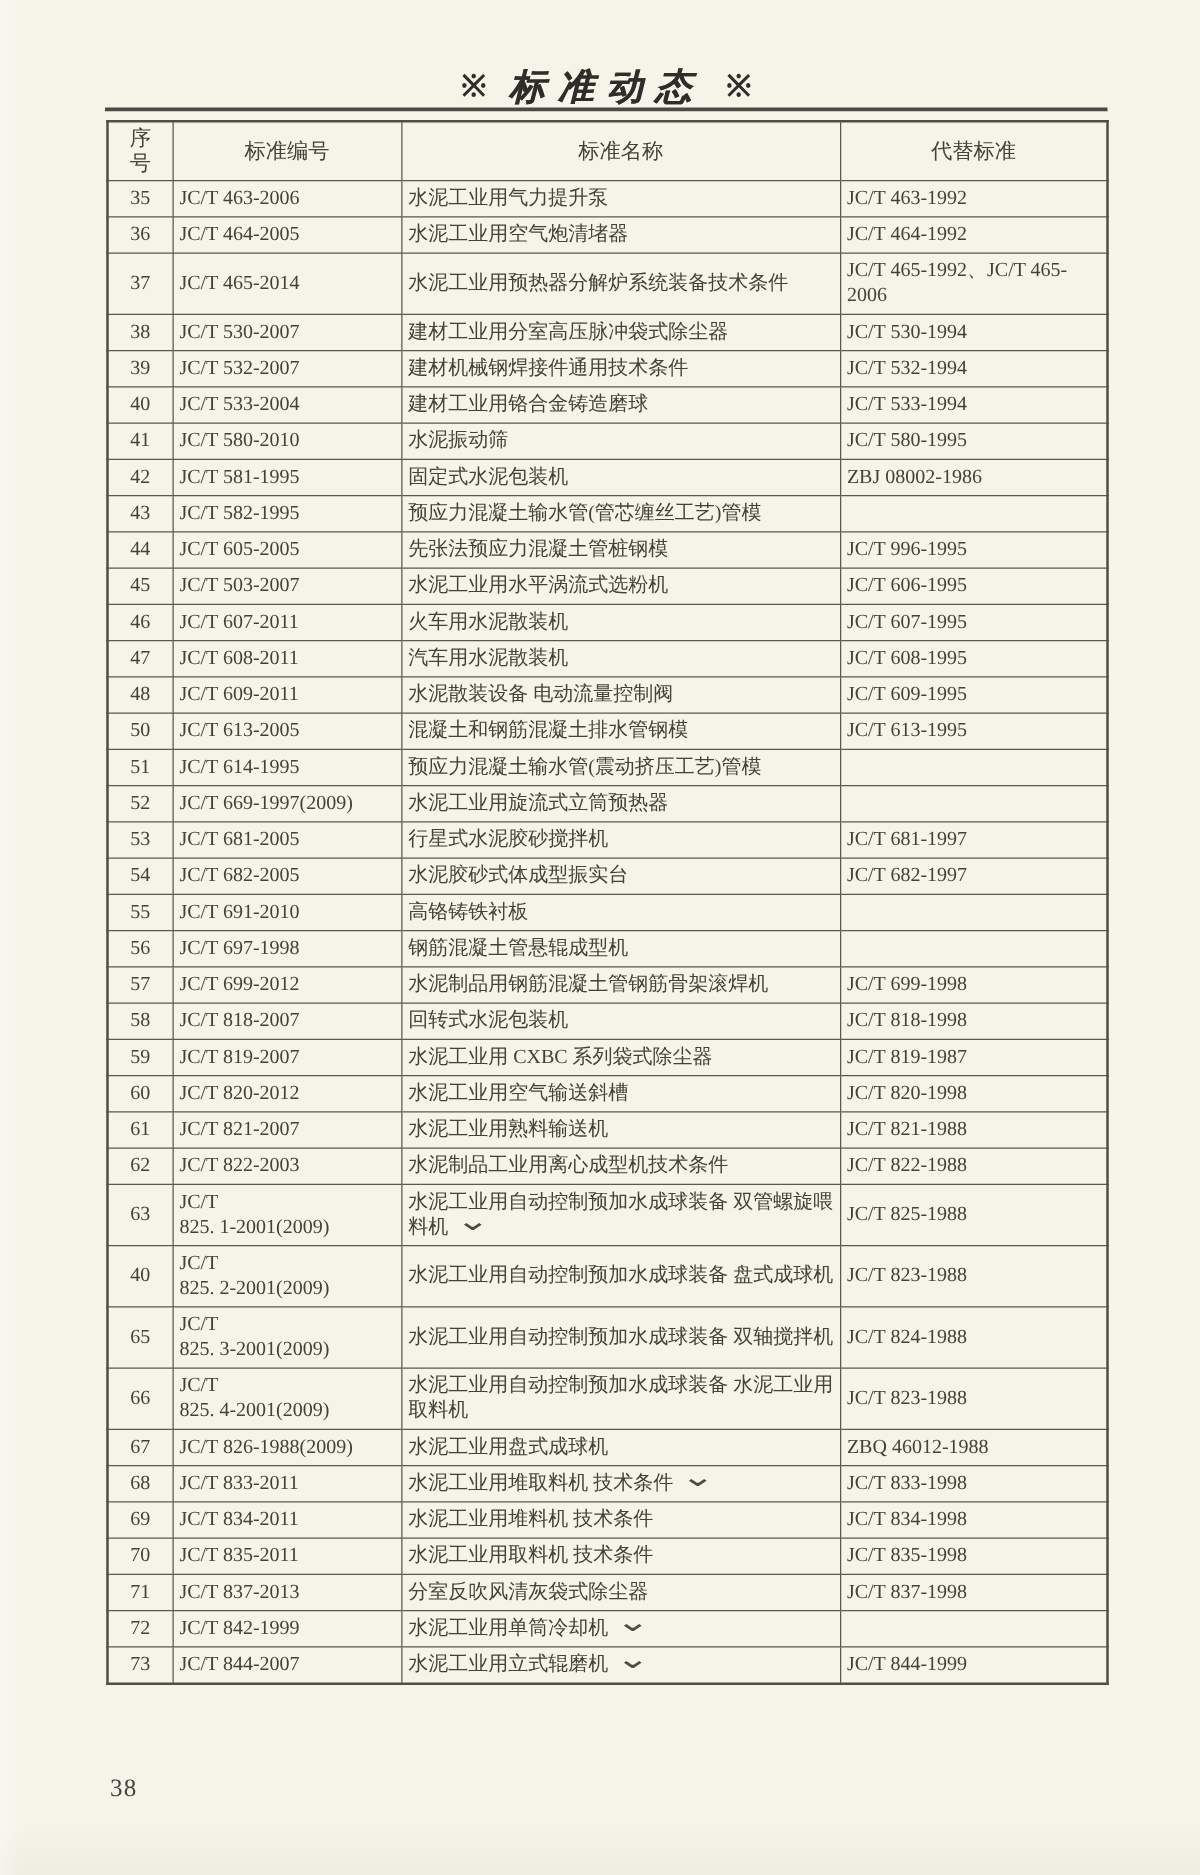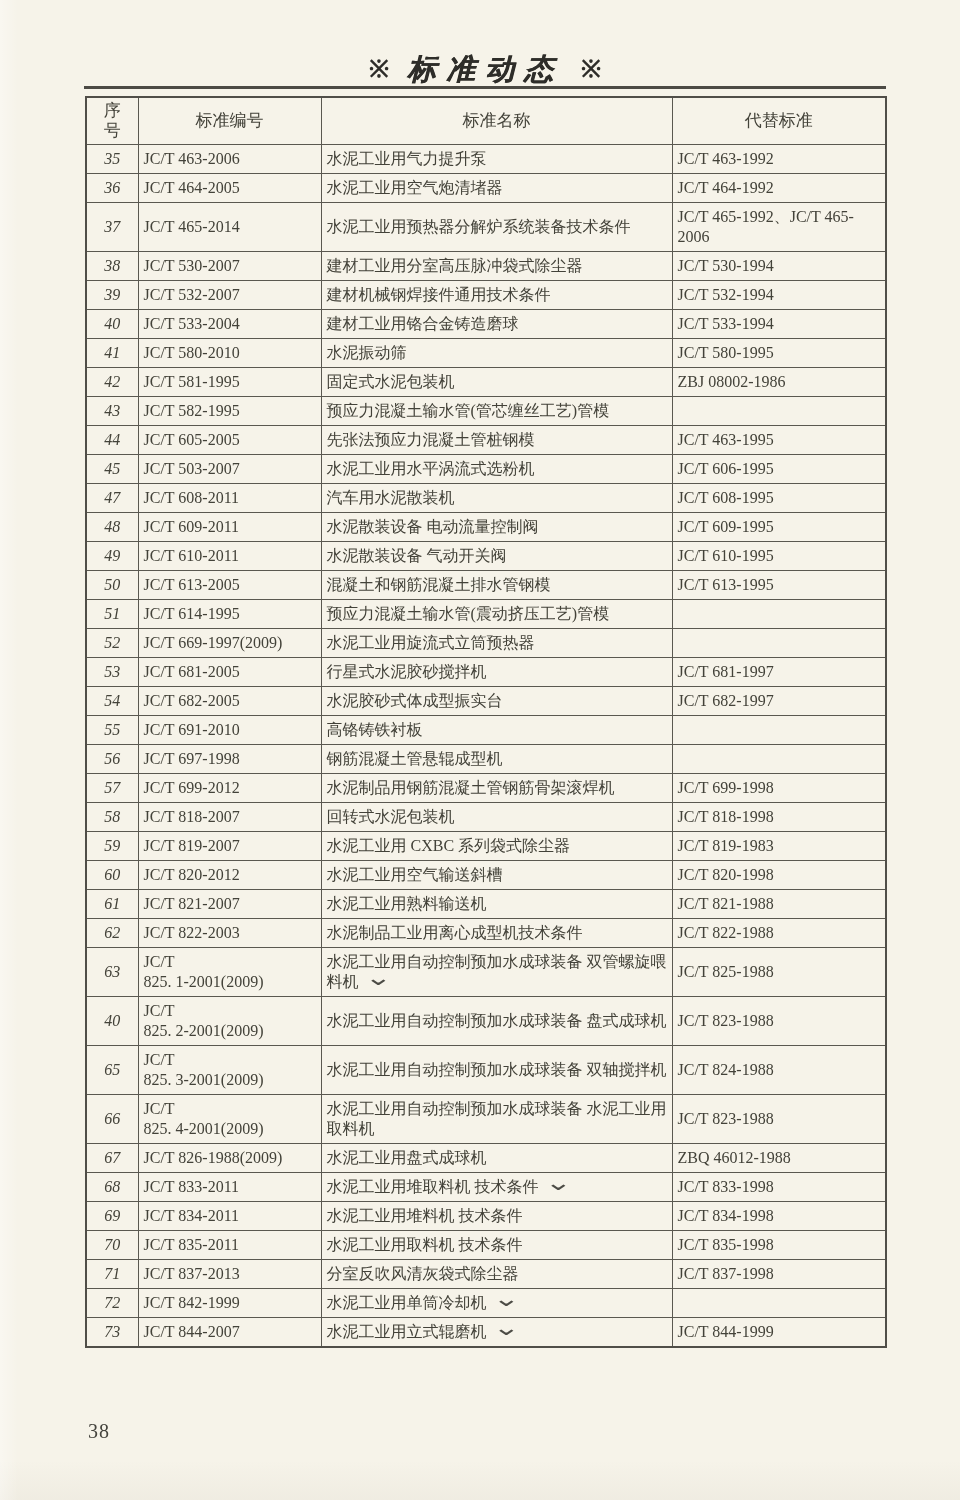--- a/index.html
+++ b/index.html
@@ -47,21 +47,21 @@
     font-size:16px;line-height:20px;
     padding:4px 5px;
     overflow:hidden;
     color:#434239;
   }
   .std th{font-size:17px;text-align:center;padding:3px 2px;}
   col.c-no{width:52px;}
   col.c-code{width:183px;}
   col.c-name{width:351px;}
   col.c-replaces{width:214px;}
-  .cell-no{text-align:center;font-style:italic;}
+  .cell-no{text-align:center;}
   .cell-code{padding-left:12px;white-space:pre-line;margin-top:43px;}
   .cell-name{padding-left:10px;margin-top:20px;}
   .cell-replaces{text-align:left;}
   .hdr-no{white-space:pre-line;line-height:20px;}
   .tick{
     font-family:"DejaVu Sans",sans-serif;
     display:inline-block;
     font-size:22px;line-height:8px;
     transform:scaleX(1.5) translateY(-2px);
     margin-left:10px;color:#4c4b45;
@@ -150,47 +150,47 @@
         <tr>
           <td class="cell-no">43</td>
           <td class="cell-code">JC/T 582-1995</td>
           <td class="cell-name">预应力混凝土输水管(管芯缠丝工艺)管模</td>
           <td class="cell-replaces"></td>
         </tr>
         <tr>
           <td class="cell-no">44</td>
           <td class="cell-code">JC/T 605-2005</td>
           <td class="cell-name">先张法预应力混凝土管桩钢模</td>
-          <td class="cell-replaces">JC/T 463-1995</td>
+          <td class="cell-replaces">JC/T 996-1995</td>
         </tr>
         <tr>
           <td class="cell-no">45</td>
           <td class="cell-code">JC/T 503-2007</td>
           <td class="cell-name">水泥工业用水平涡流式选粉机</td>
           <td class="cell-replaces">JC/T 606-1995</td>
         </tr>
         <tr>
+          <td class="cell-no">46</td>
+          <td class="cell-code">JC/T 607-2011</td>
+          <td class="cell-name">火车用水泥散装机</td>
+          <td class="cell-replaces">JC/T 607-1995</td>
+        </tr>
+        <tr>
           <td class="cell-no">47</td>
           <td class="cell-code">JC/T 608-2011</td>
           <td class="cell-name">汽车用水泥散装机</td>
           <td class="cell-replaces">JC/T 608-1995</td>
         </tr>
         <tr>
           <td class="cell-no">48</td>
           <td class="cell-code">JC/T 609-2011</td>
           <td class="cell-name">水泥散装设备 电动流量控制阀</td>
           <td class="cell-replaces">JC/T 609-1995</td>
         </tr>
         <tr>
-          <td class="cell-no">49</td>
-          <td class="cell-code">JC/T 610-2011</td>
-          <td class="cell-name">水泥散装设备 气动开关阀</td>
-          <td class="cell-replaces">JC/T 610-1995</td>
-        </tr>
-        <tr>
           <td class="cell-no">50</td>
           <td class="cell-code">JC/T 613-2005</td>
           <td class="cell-name">混凝土和钢筋混凝土排水管钢模</td>
           <td class="cell-replaces">JC/T 613-1995</td>
         </tr>
         <tr>
           <td class="cell-no">51</td>
           <td class="cell-code">JC/T 614-1995</td>
           <td class="cell-name">预应力混凝土输水管(震动挤压工艺)管模</td>
           <td class="cell-replaces"></td>
@@ -234,21 +234,21 @@
         <tr>
           <td class="cell-no">58</td>
           <td class="cell-code">JC/T 818-2007</td>
           <td class="cell-name">回转式水泥包装机</td>
           <td class="cell-replaces">JC/T 818-1998</td>
         </tr>
         <tr>
           <td class="cell-no">59</td>
           <td class="cell-code">JC/T 819-2007</td>
           <td class="cell-name">水泥工业用 CXBC 系列袋式除尘器</td>
-          <td class="cell-replaces">JC/T 819-1983</td>
+          <td class="cell-replaces">JC/T 819-1987</td>
         </tr>
         <tr>
           <td class="cell-no">60</td>
           <td class="cell-code">JC/T 820-2012</td>
           <td class="cell-name">水泥工业用空气输送斜槽</td>
           <td class="cell-replaces">JC/T 820-1998</td>
         </tr>
         <tr>
           <td class="cell-no">61</td>
           <td class="cell-code">JC/T 821-2007</td>

